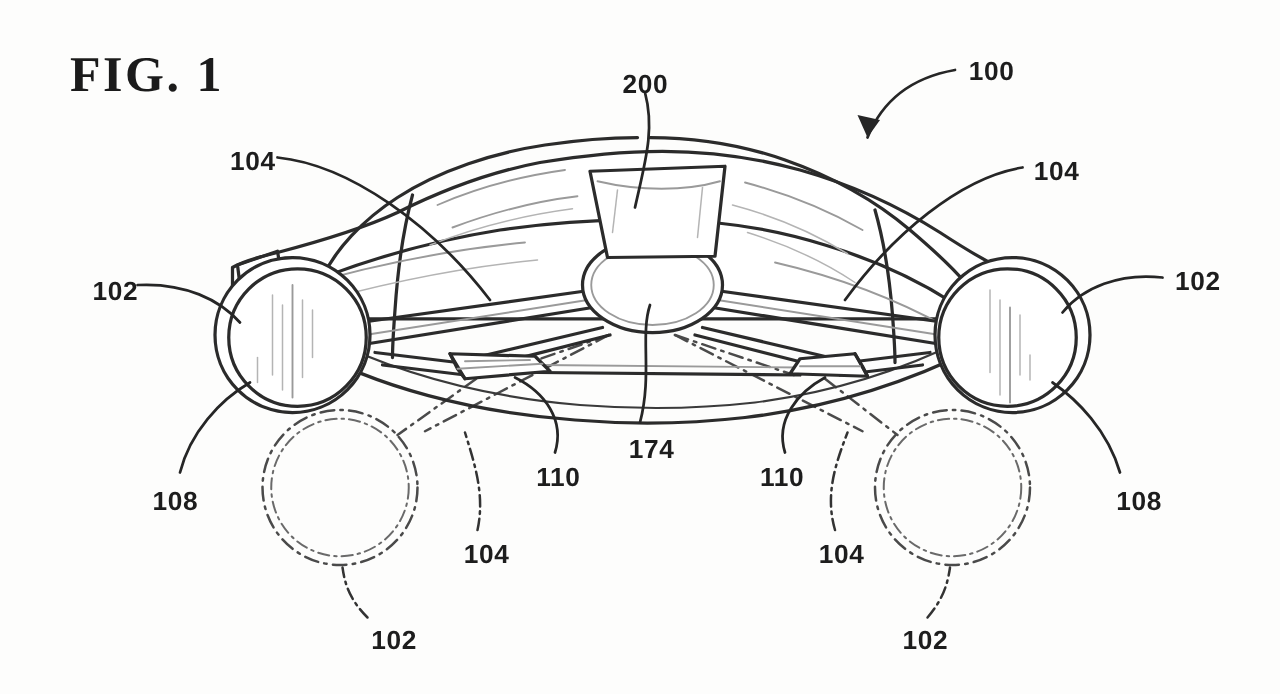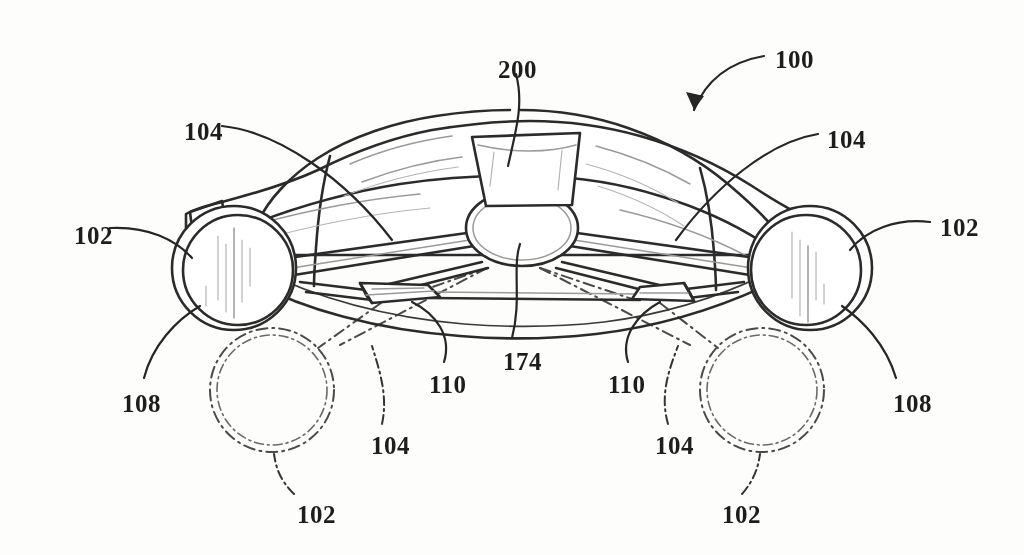--- a/index.html
+++ b/index.html
@@ -11,22 +11,22 @@
   #figure-root{position:absolute;left:0;top:0;width:1024px;height:555px;}
   svg{display:block;}
   .fig-title{
     position:absolute;left:56px;top:36px;
     font-family:"Liberation Serif","DejaVu Serif",serif;
     font-weight:bold;font-size:40px;letter-spacing:2px;color:#1b1b1b;
     white-space:nowrap;
   }
   .ref{
     position:absolute;
-    font-family:Liberation Serif, serif;
-    font-weight:bold;font-size:25px;color:#1d1d1d;
+    font-family:Liberation Sans, sans-serif;
+    font-weight:bold;font-size:21px;color:#1d1d1d;
     white-space:nowrap;letter-spacing:0.5px;text-align:center;
   }
   
   .ln{fill:none;stroke:#2b2b2b;stroke-width:2.6;stroke-linecap:round;stroke-linejoin:round;}
   .ln-thin{fill:none;stroke:#3a3a3a;stroke-width:1.7;stroke-linecap:round;stroke-linejoin:round;}
   .ln-faint{fill:none;stroke:#9a9a9a;stroke-width:1.5;stroke-linecap:round;}
   .ln-vfaint{fill:none;stroke:#b4b4b4;stroke-width:1.2;stroke-linecap:round;}
   .ln-lead{fill:none;stroke:#262626;stroke-width:2.2;stroke-linecap:round;}
   .ln-phantom{fill:none;stroke:#4a4a4a;stroke-width:2.0;stroke-linecap:round;
                stroke-dasharray:11 5 2 5;}
@@ -223,20 +223,21 @@
       <path class="ln-leadphantom" d="M382 424 C388 396 380 372 372 346"></path>
 
       <path class="ln-leadphantom" d="M668 424 C660 396 668 372 678 346"></path>
 
       <path class="ln-leadphantom" d="M294 494 C280 480 276 468 274 454"></path>
 
       <path class="ln-leadphantom" d="M742 494 C754 480 758 468 760 454"></path>
     </g>
   </svg>
 
+  <div class="fig-title">FIG. 1</div>
 
   <div class="ref" style="left:775px;top:46px;">100</div>
   <div class="ref" style="left:498px;top:56px;">200</div>
   <div class="ref" style="left:184px;top:118px;">104</div>
   <div class="ref" style="left:827px;top:126px;">104</div>
   <div class="ref" style="left:74px;top:222px;">102</div>
   <div class="ref" style="left:940px;top:214px;">102</div>
   <div class="ref" style="left:122px;top:390px;">108</div>
   <div class="ref" style="left:893px;top:390px;">108</div>
   <div class="ref" style="left:503px;top:348px;">174</div>

